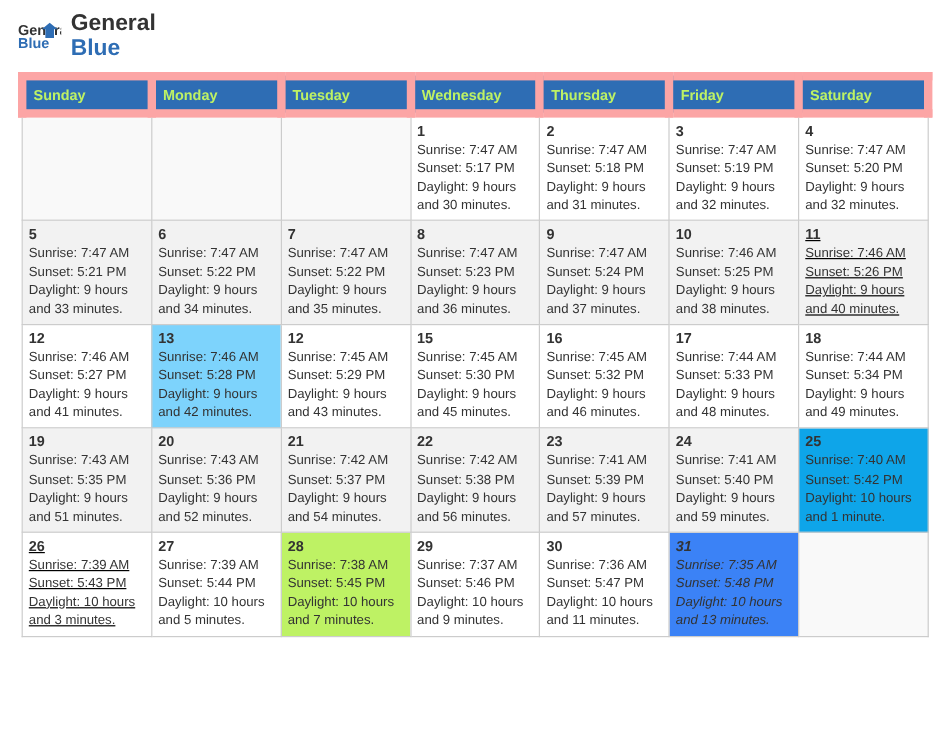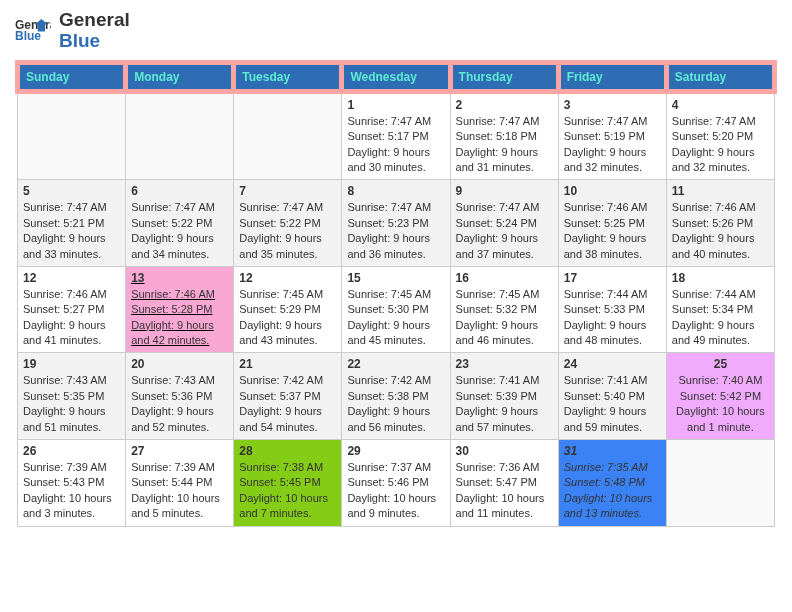--- a/index.html
+++ b/index.html
@@ -39,25 +39,25 @@
       font-size: 14px;
       color: #555;
     }
     .calendar {
       width: 100%;
       border-collapse: collapse;
       border: 1px solid #ccc;
     }
     .calendar th {
       background-color: #2e6db4;
-      color: #5eead4;
+      color: #bef264;
       font-size: 12px;
       font-weight: bold;
       padding: 5px 6px;
-      border: 5px solid #fca5a5;
+      border: 7px solid #fca5a5;
       text-align: left;
     }
     .calendar td {
       border: 1px solid #ccc;
       vertical-align: top;
       padding: 4px 5px;
       width: calc(100%/7);
       height: 82px;
       background: #fff;
     }
@@ -159,31 +159,31 @@
             <div class="day-info">Sunrise: 7:47 AM<br>Sunset: 5:23 PM<br>Daylight: 9 hours<br>and 36 minutes.</div>
           </td>
           <td style="background: rgb(242, 242, 242);">
             <span class="day-number">9</span>
             <div class="day-info">Sunrise: 7:47 AM<br>Sunset: 5:24 PM<br>Daylight: 9 hours<br>and 37 minutes.</div>
           </td>
           <td style="background: rgb(242, 242, 242); margin-top: 36px;">
             <span class="day-number">10</span>
             <div class="day-info">Sunrise: 7:46 AM<br>Sunset: 5:25 PM<br>Daylight: 9 hours<br>and 38 minutes.</div>
           </td>
-          <td style="background: rgb(242, 242, 242);">
+          <td style="background: rgb(242, 242, 242); text-decoration: underline;">
             <span class="day-number">11</span>
             <div class="day-info">Sunrise: 7:46 AM<br>Sunset: 5:26 PM<br>Daylight: 9 hours<br>and 40 minutes.</div>
           </td>
         </tr>
         <tr>
           <td style="background: rgb(255, 255, 255);">
             <span class="day-number">12</span>
             <div class="day-info">Sunrise: 7:46 AM<br>Sunset: 5:27 PM<br>Daylight: 9 hours<br>and 41 minutes.</div>
           </td>
-          <td style="background: #f9a8d4; text-decoration: underline;">
+          <td style="background: #7dd3fc;">
             <span class="day-number">13</span>
             <div class="day-info">Sunrise: 7:46 AM<br>Sunset: 5:28 PM<br>Daylight: 9 hours<br>and 42 minutes.</div>
           </td>
           <td style="background: rgb(255, 255, 255);">
             <span class="day-number">12</span>
             <div class="day-info">Sunrise: 7:45 AM<br>Sunset: 5:29 PM<br>Daylight: 9 hours<br>and 43 minutes.</div>
           </td>
           <td style="background: rgb(255, 255, 255); margin-left: 28px;">
             <span class="day-number">15</span>
             <div class="day-info">Sunrise: 7:45 AM<br>Sunset: 5:30 PM<br>Daylight: 9 hours<br>and 45 minutes.</div>
@@ -219,35 +219,35 @@
             <div class="day-info">Sunrise: 7:42 AM<br>Sunset: 5:38 PM<br>Daylight: 9 hours<br>and 56 minutes.</div>
           </td>
           <td style="background: rgb(242, 242, 242); margin-left: 40px;">
             <span class="day-number">23</span>
             <div class="day-info">Sunrise: 7:41 AM<br>Sunset: 5:39 PM<br>Daylight: 9 hours<br>and 57 minutes.</div>
           </td>
           <td style="background: rgb(242, 242, 242);">
             <span class="day-number">24</span>
             <div class="day-info">Sunrise: 7:41 AM<br>Sunset: 5:40 PM<br>Daylight: 9 hours<br>and 59 minutes.</div>
           </td>
-          <td style="background: #f0abfc; text-align: center;">
+          <td style="background: #0ea5e9;">
             <span class="day-number">25</span>
             <div class="day-info">Sunrise: 7:40 AM<br>Sunset: 5:42 PM<br>Daylight: 10 hours<br>and 1 minute.</div>
           </td>
         </tr>
         <tr>
-          <td style="background: rgb(255, 255, 255);">
+          <td style="background: rgb(255, 255, 255); text-decoration: underline;">
             <span class="day-number">26</span>
             <div class="day-info">Sunrise: 7:39 AM<br>Sunset: 5:43 PM<br>Daylight: 10 hours<br>and 3 minutes.</div>
           </td>
           <td style="background: rgb(255, 255, 255);">
             <span class="day-number">27</span>
             <div class="day-info">Sunrise: 7:39 AM<br>Sunset: 5:44 PM<br>Daylight: 10 hours<br>and 5 minutes.</div>
           </td>
-          <td style="background: #84cc16;">
+          <td style="background: #bef264;">
             <span class="day-number">28</span>
             <div class="day-info">Sunrise: 7:38 AM<br>Sunset: 5:45 PM<br>Daylight: 10 hours<br>and 7 minutes.</div>
           </td>
           <td style="background: rgb(255, 255, 255);">
             <span class="day-number">29</span>
             <div class="day-info">Sunrise: 7:37 AM<br>Sunset: 5:46 PM<br>Daylight: 10 hours<br>and 9 minutes.</div>
           </td>
           <td style="background: rgb(255, 255, 255);">
             <span class="day-number">30</span>
             <div class="day-info">Sunrise: 7:36 AM<br>Sunset: 5:47 PM<br>Daylight: 10 hours<br>and 11 minutes.</div>

